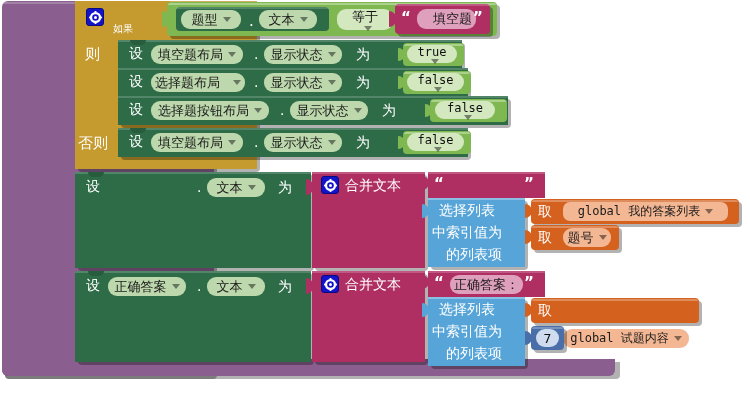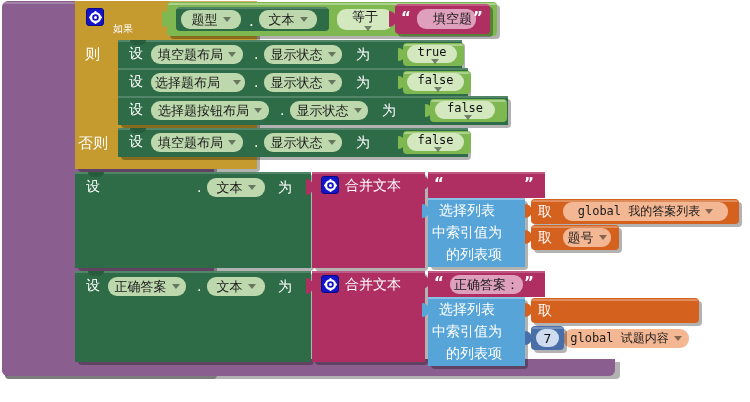--- a/index.html
+++ b/index.html
@@ -335,21 +335,21 @@
   <div class="lbl" style="left:439px; top:202px; font-size:14px;">选择列表</div>
   <div class="lbl" style="left:432px; top:224px; font-size:14px;">中索引值为</div>
   <div class="lbl" style="left:446px; top:246px; font-size:14px;">的列表项</div>
 
   <div class="blk shadow" style="left:534px; top:202px; width:208px; height:25px; border-radius:4px;"></div>
   <div class="blk orange" style="left:531px; top:199px; width:208px; height:25px;">
     <div class="orange-hl"></div>
   </div>
   <div class="plug" style="left:525px; top:204px; height:14px; background:#d5611f;"></div>
   <div class="lbl" style="left:538px; top:203px; font-size:14px;">取</div>
-  <div class="pill pill-orange" style="left:563px; top:202px; height:19px; min-width:165px;">
+  <div class="pill pill-orange" style="left:563px; top:202px; height:19px; min-width:165px;border-radius:7px;">
     <span class="mono" style="font-size:12px;">global 我的答案列表</span>
     <span class="caret"></span>
   </div>
 
   <div class="blk shadow" style="left:534px; top:228px; width:88px; height:25px; border-radius:4px;"></div>
   <div class="blk orange" style="left:531px; top:225px; width:88px; height:25px;">
     <div class="orange-hl"></div>
   </div>
   <div class="plug" style="left:525px; top:230px; height:14px; background:#d5611f;"></div>
   <div class="lbl" style="left:538px; top:229px; font-size:14px;">取</div>

